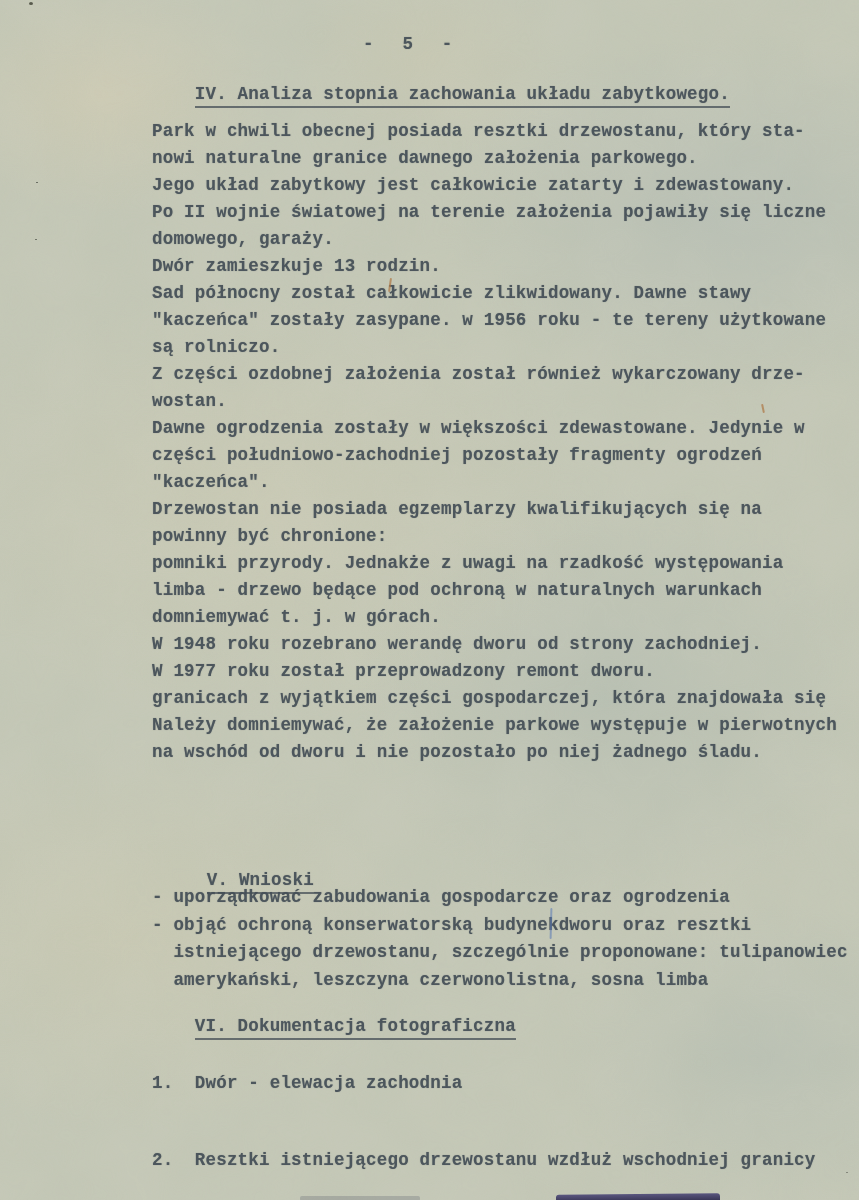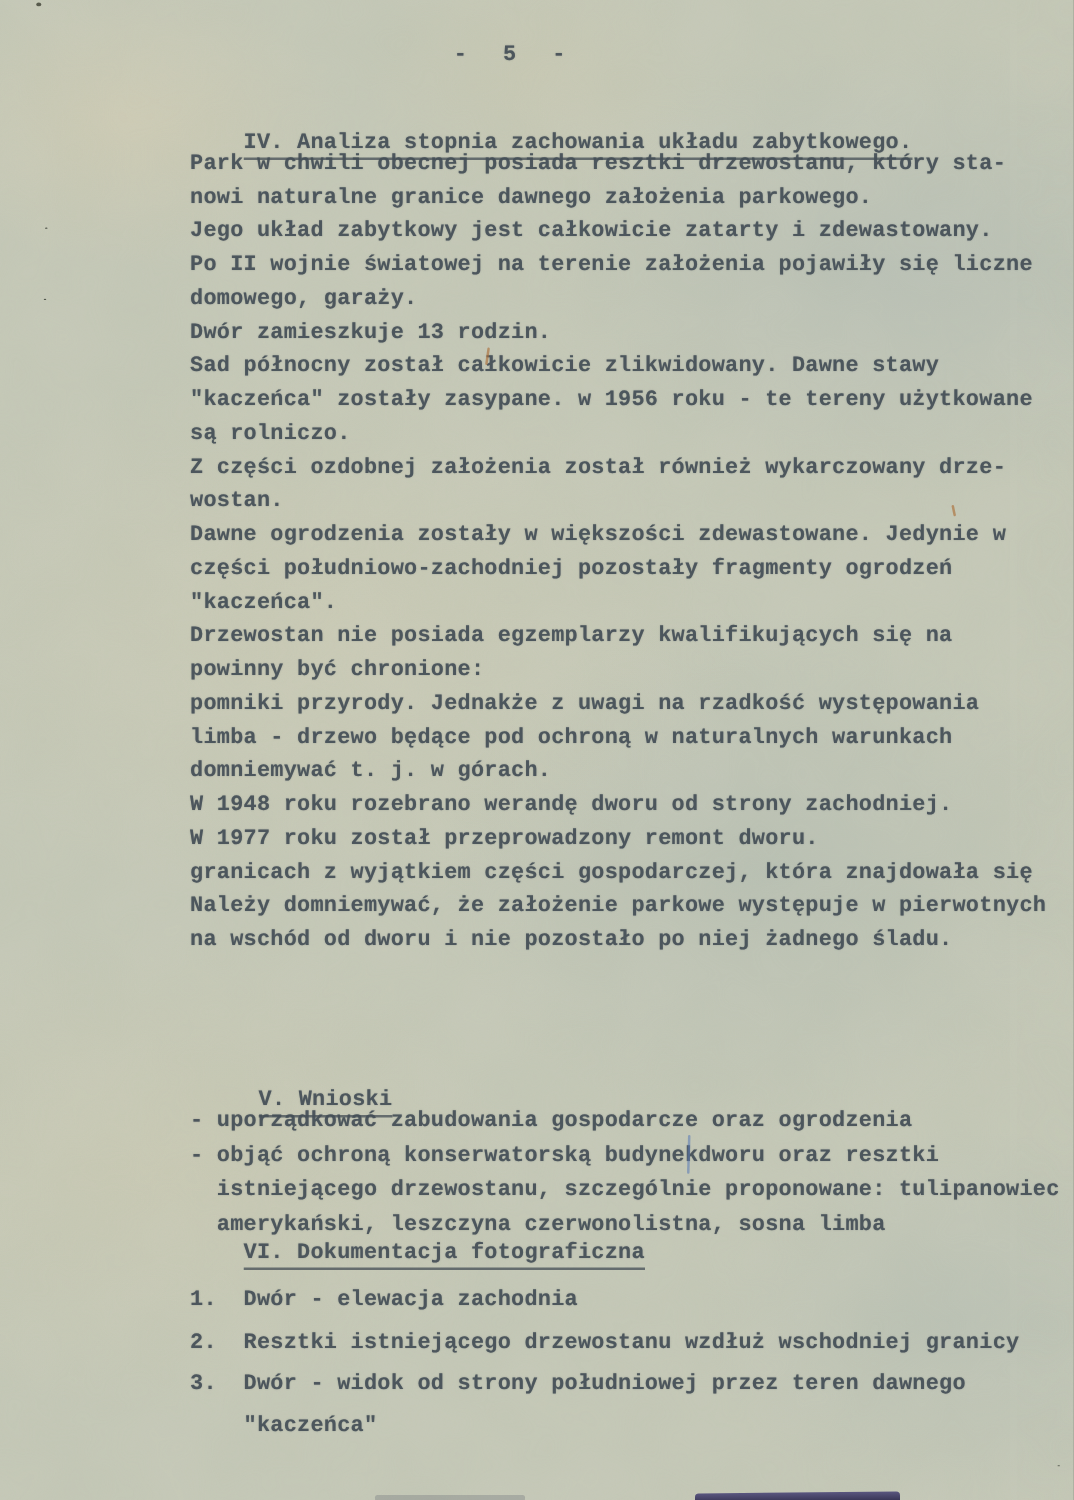--- a/index.html
+++ b/index.html
@@ -26,30 +26,30 @@
     font-size:17.5px;
     font-weight:700;
     letter-spacing:.2px;
     color:rgba(68,78,86,.88);
     text-shadow:0 0 1px rgba(74,84,91,.55);
     white-space:pre;
   }
   .page-number{position:absolute;left:363px;top:34px;word-spacing:18px;}
   .heading{position:absolute;}
   .heading .u{display:inline-block;border-bottom:2px solid rgba(68,78,86,.75);padding-bottom:2px;}
-  .heading-iv{left:152px;top:84px;font-family:Liberation Mono, monospace;}
+  .heading-iv{left:152px;top:64px;font-family:Liberation Mono, monospace;}
   .heading-v{left:164px;top:850px;}
-  .heading-vi{left:152px;top:972px;text-align:right;}
+  .heading-vi{left:152px;top:996px;text-align:right;}
   .block{position:absolute;left:152px;}
   .body-iv{top:118px;}
   .body-iv .tline{line-height:27px;height:27px;}
   .body-v{top:884px;}
   .body-v .tline{line-height:27.5px;height:27.5px;}
   .body-vi{top:1024px;}
-  .body-vi .tline{line-height:33.5px;height:33.5px;}
+  .body-vi .tline{line-height:33.5px;height:33.5px;margin-top:43px;}
   .pen-mark{
     position:absolute;left:550px;top:908px;width:2px;height:31px;
     background:rgba(88,120,182,.55);transform:rotate(1.5deg);border-radius:1px;
   }
   .stamp-edge{
     position:absolute;left:556px;top:1194px;width:164px;height:9px;
     background:linear-gradient(#5a567f,#2f2c4a);
     border-radius:3px 3px 0 0;transform:rotate(-.6deg);
   }
   .stamp-smudge{

